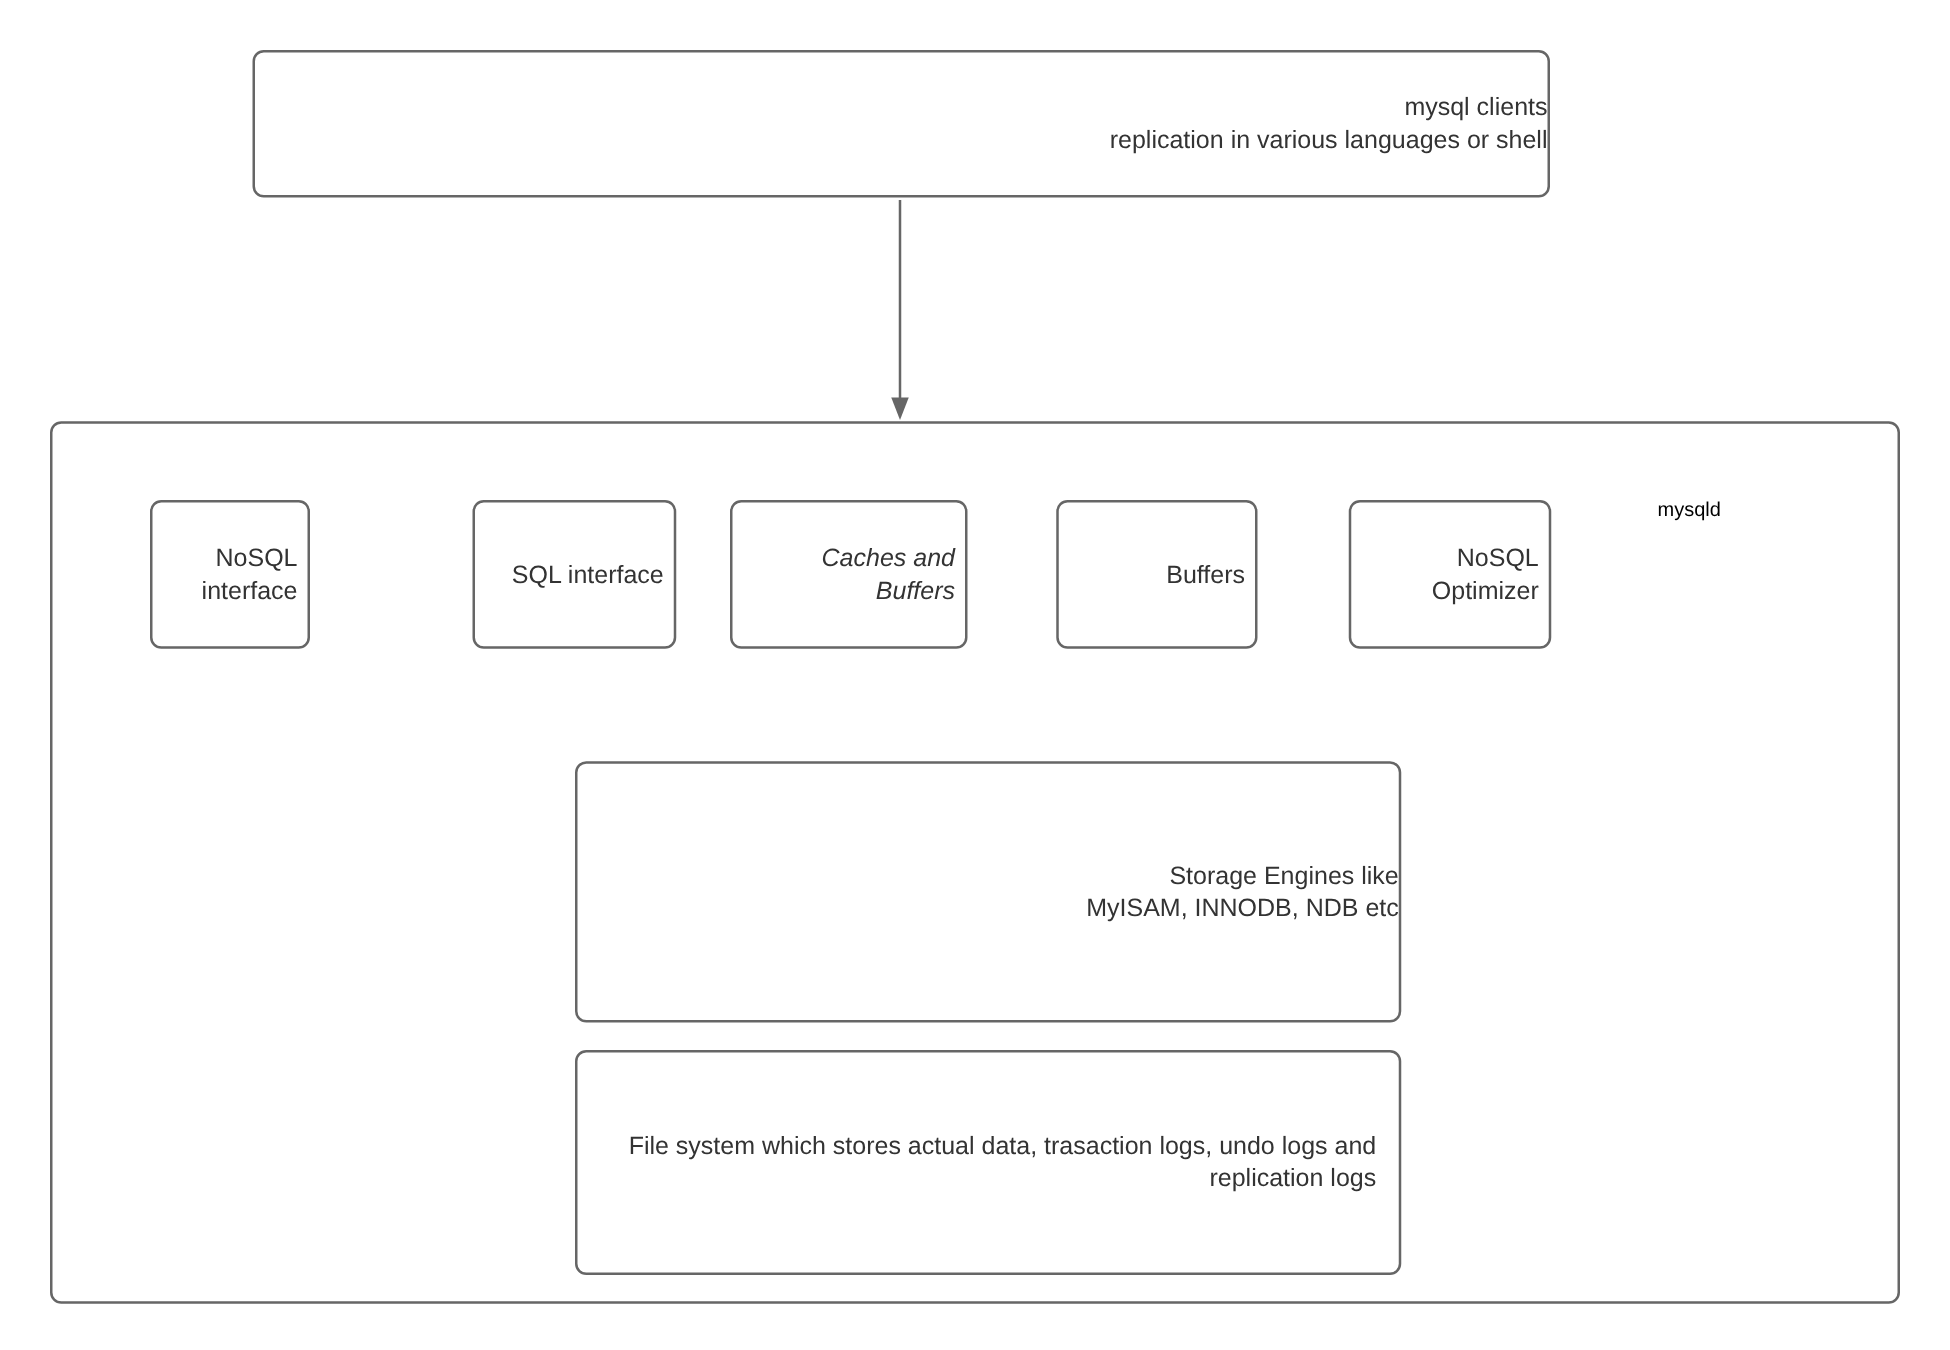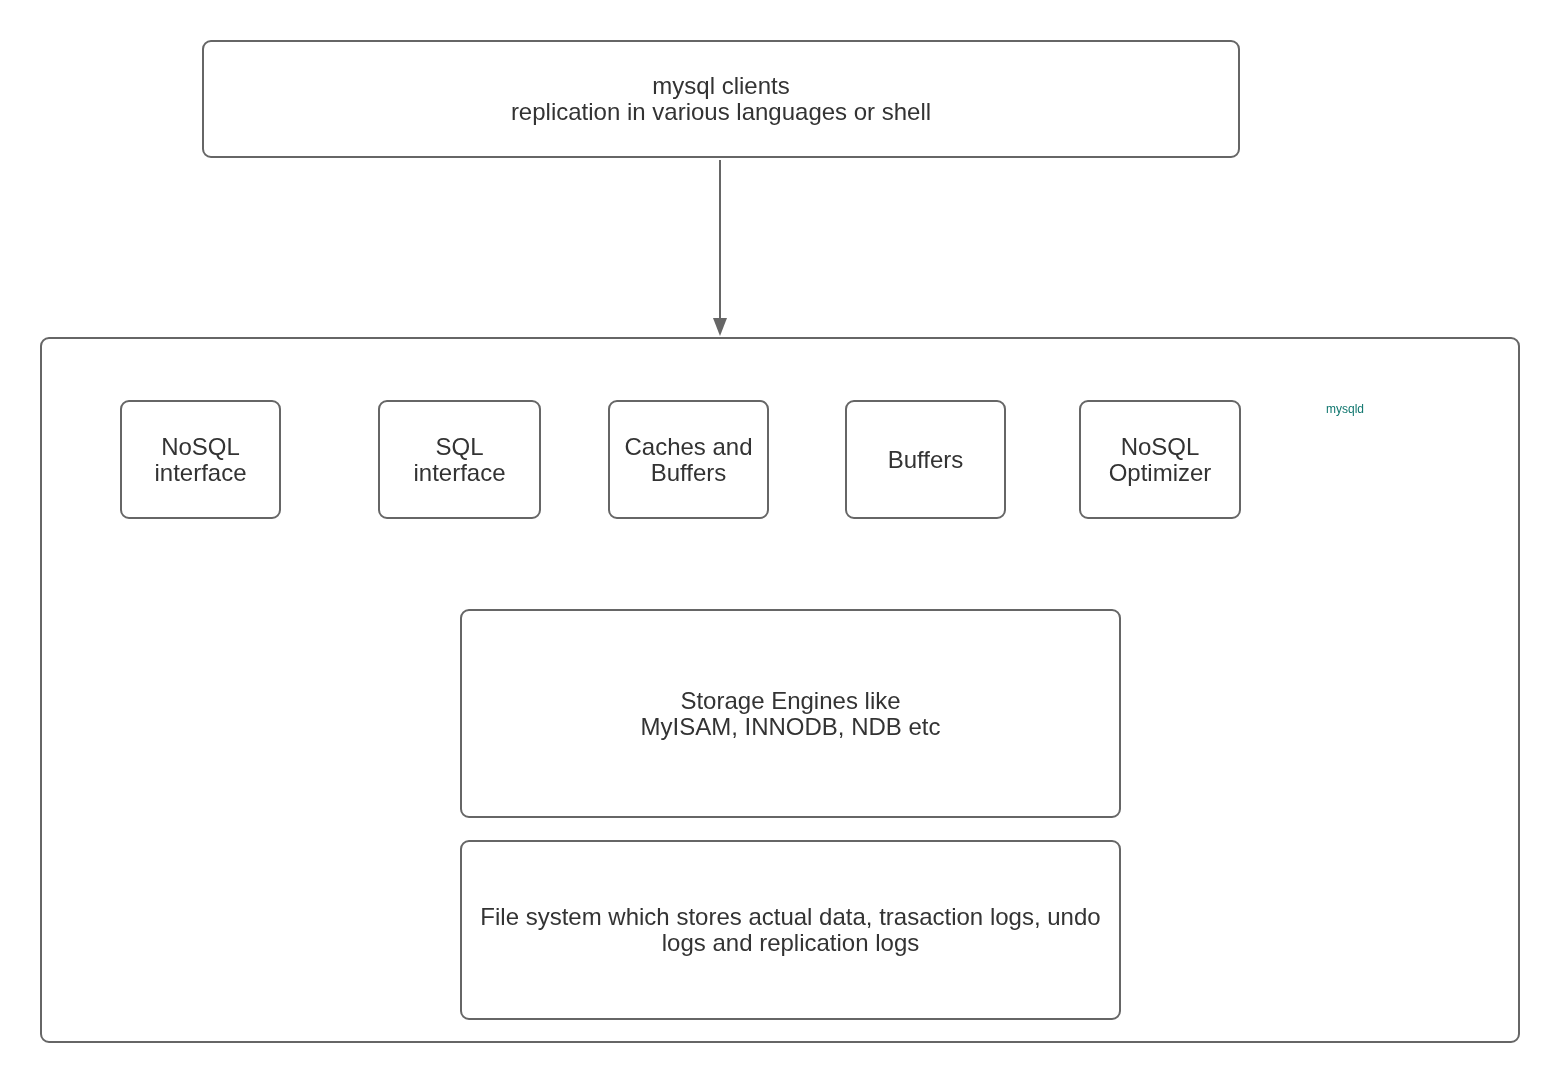--- a/index.html
+++ b/index.html
@@ -14,22 +14,22 @@
     overflow: hidden;
   }
   .box {
     position: absolute;
     background: #ffffff;
     border: 2px solid #666666;
     border-radius: 9px;
     display: flex;
     align-items: center;
     justify-content: center;
-    text-align: center;
-    font-size: 24px;
+    text-align: right;
+    font-size: 20px;
     line-height: 26px;
     color: #333333;
   }
   .label { width: 100%; }
   .label .line { display: block; }
 
   
   .clients { left: 202px; top: 40px; width: 1038px; height: 118px; }
 
   
@@ -43,28 +43,28 @@
     width: 0; height: 0;
     border-left: 7px solid transparent;
     border-right: 7px solid transparent;
     border-top: 18px solid #666666;
   }
 
   
   .container-box { left: 40px; top: 337px; width: 1480px; height: 706px; z-index: 0; }
   .mysqld-label {
     position: absolute; left: 1326px; top: 396px;
-    font-size: 12px; line-height: 26px; color: #0f766e;
+    font-size: 16px; line-height: 26px; color: #000000;
   }
 
   
   .row-box { top: 400px; height: 119px; padding: 0 8px; z-index: 1; }
-  .b1 { left: 120px; width: 161px; }
+  .b1 { left: 120px; width: 128px; }
   .b2 { left: 378px; width: 163px; }
-  .b3 { left: 608px; width: 161px; }
+  .b3 { left: 584px; width: 190px; font-style: italic; }
   .b4 { left: 845px; width: 161px; }
   .b5 { left: 1079px; width: 162px; }
 
   
   .storage { left: 460px; top: 588px; width: 661px; height: 209px; z-index: 1; margin-top: 21px; }
 
   
   .filesystem { left: 460px; top: 840px; width: 661px; height: 180px; padding: 0 18px; z-index: 1; }
 </style>
 </head>

